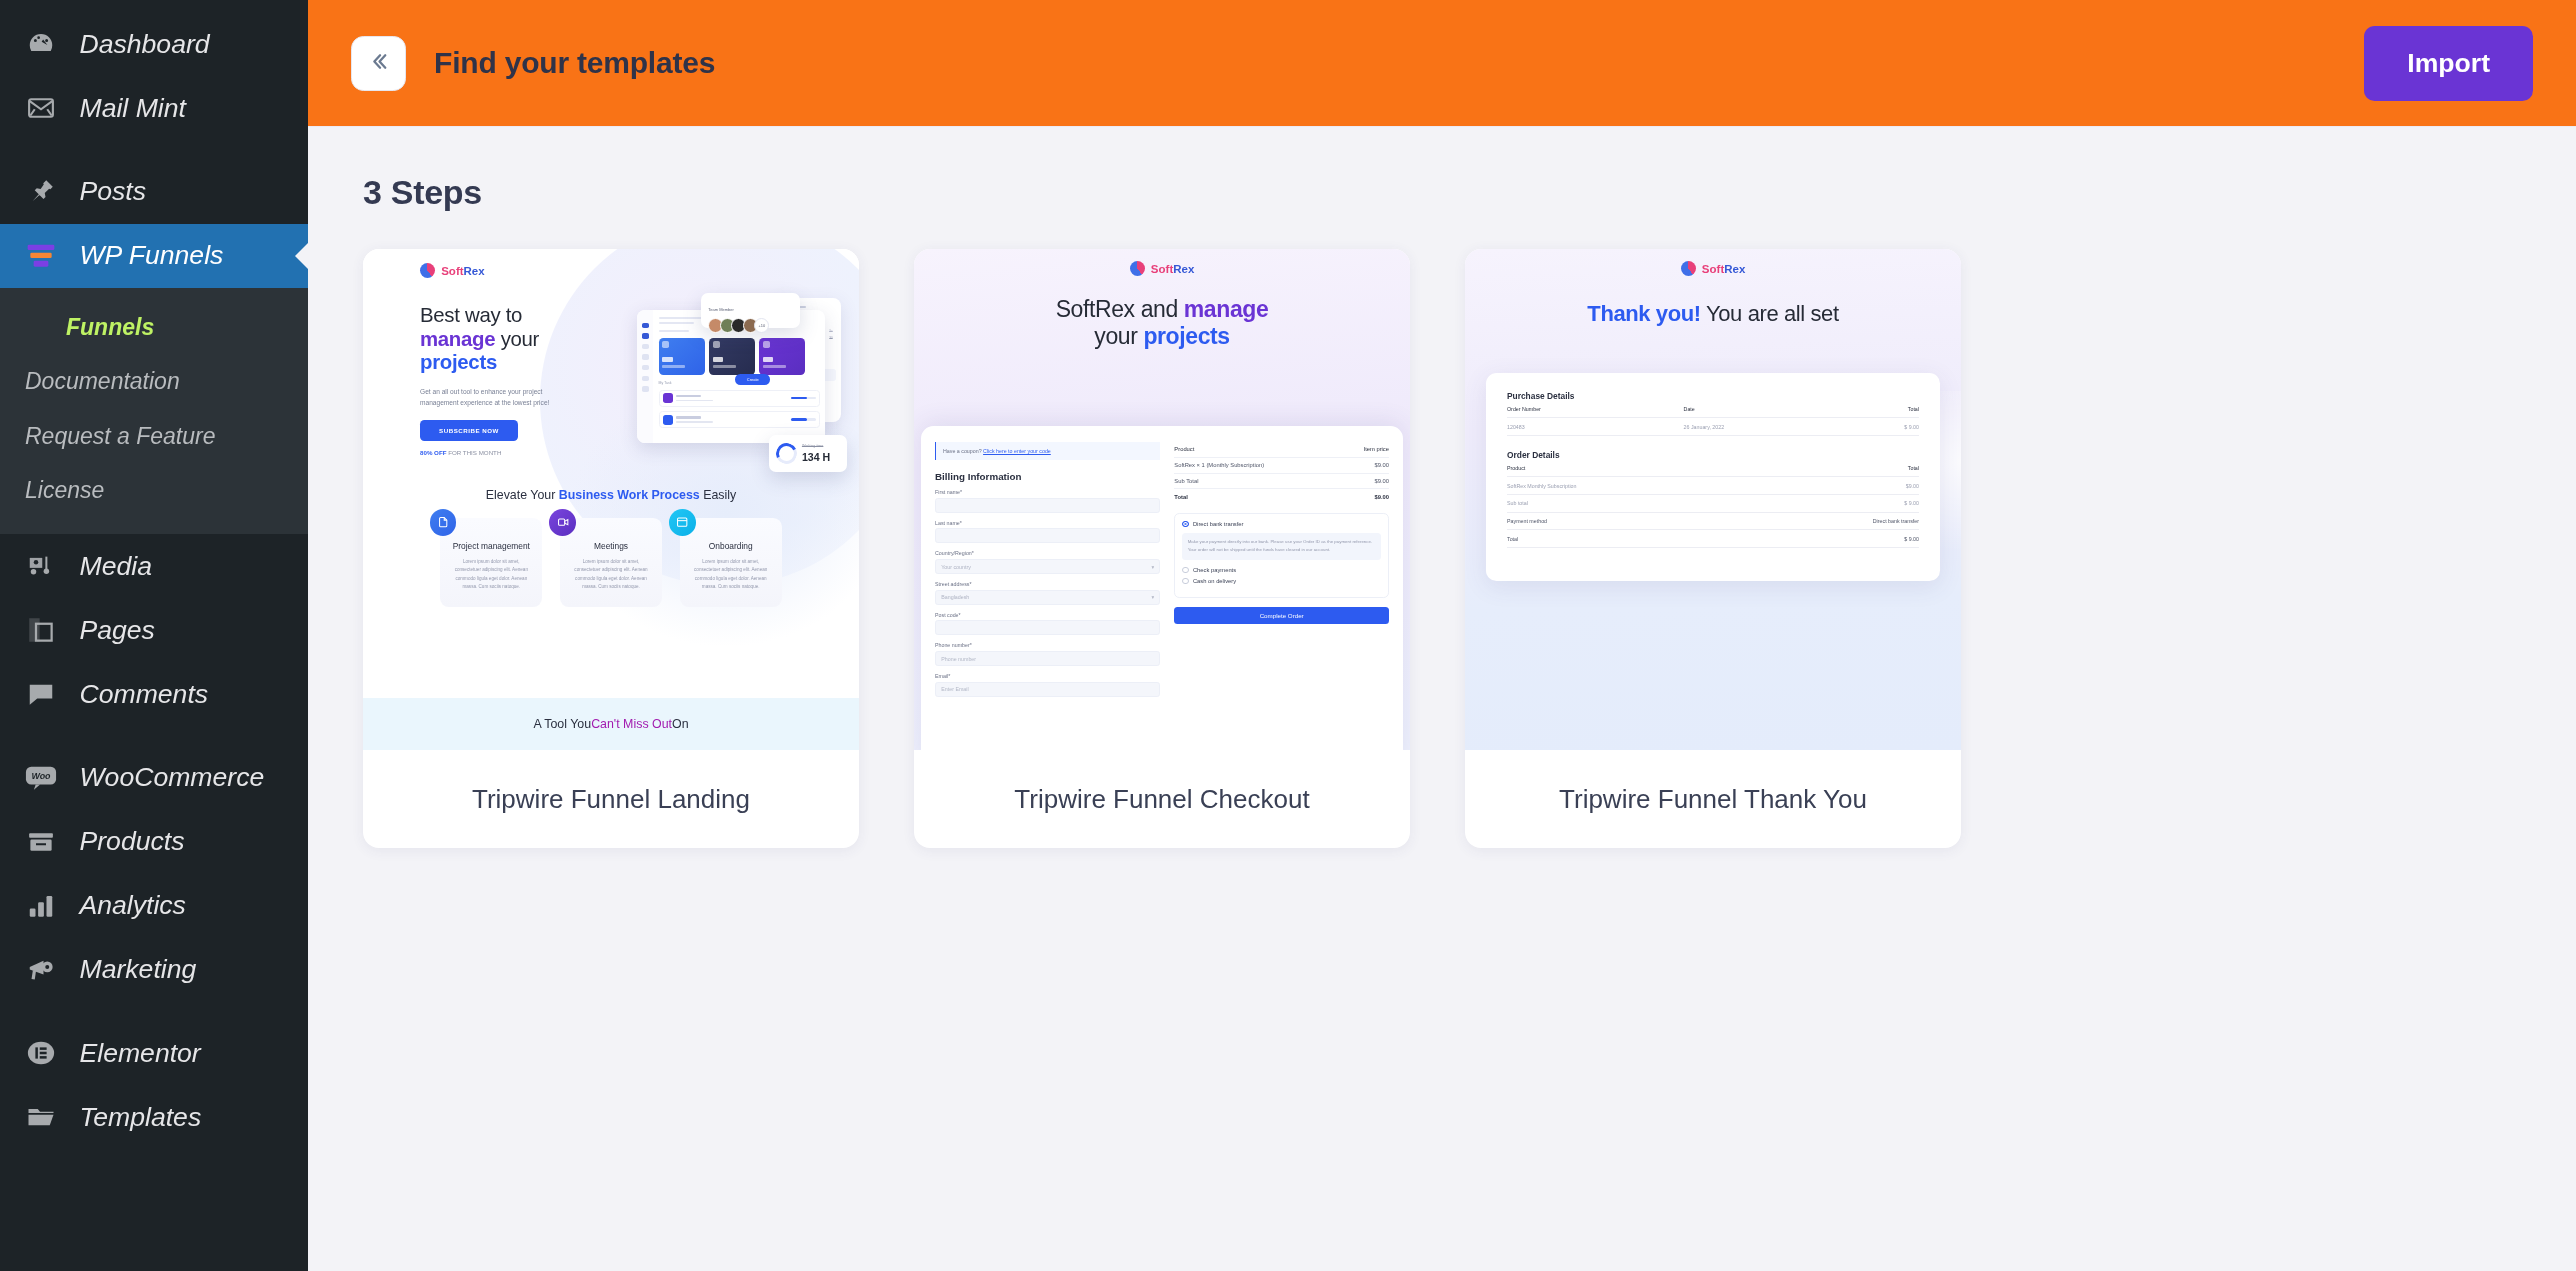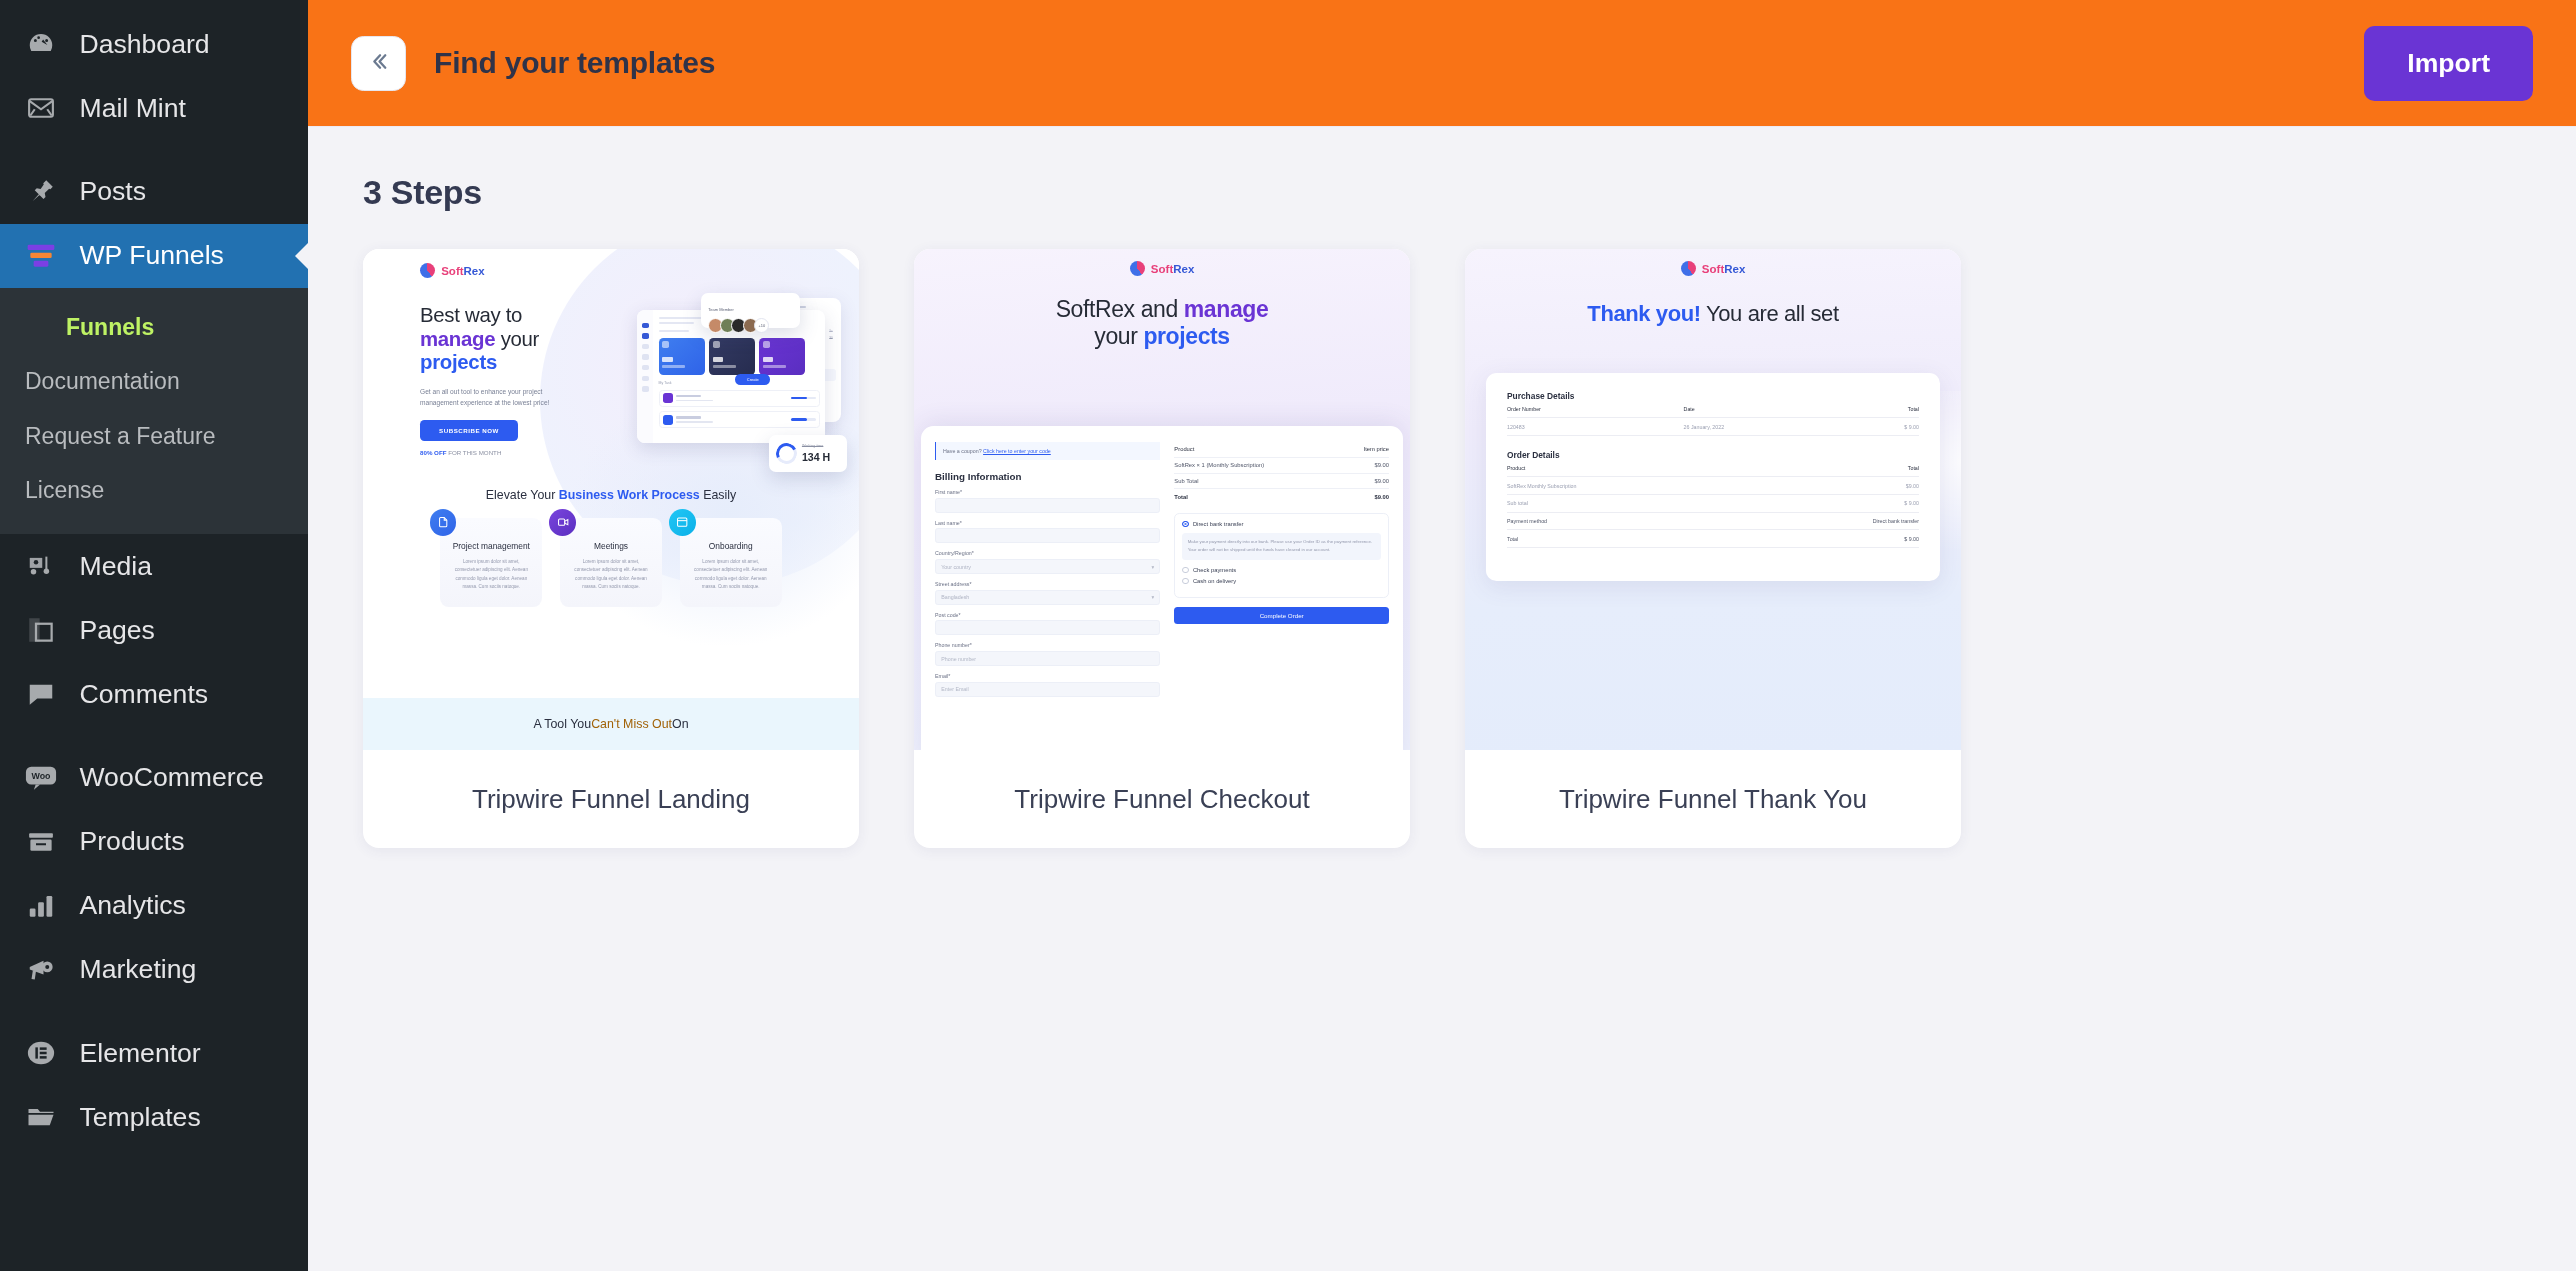--- a/index.html
+++ b/index.html
@@ -12,20 +12,21 @@
   .app { display: flex; width: 2576px; height: 1271px; }
 
   
   .sidebar {
     width: 308px; flex: 0 0 308px;
     background: #1d2327;
     color: #c3c4c7;
     padding-top: 12.4px;
     position: relative;
     overflow: hidden;
+    font-style: italic;
   }
   .nav-item {
     display: flex; align-items: center;
     height: 64px;
     padding-left: 21px;
     gap: 19.5px;
     color: #e6e6e8;
     font-size: 26.6px;
     position: relative;
     cursor: pointer;
@@ -234,21 +235,21 @@
     background:linear-gradient(180deg,#fafbff,#f4f5fb);position:relative;padding:23px 10.6px 0 10.6px;}
   .fbox .fi{position:absolute;left:-10.6px;top:-8.9px;width:26.6px;height:26.6px;border-radius:50%;
     display:flex;align-items:center;justify-content:center;color:#fff;}
   .fbox .fi.i1{background:linear-gradient(140deg,#3f7ef0,#2f63e8);}
   .fbox .fi.i2{background:linear-gradient(140deg,#7a45dd,#5a2ec0);}
   .fbox .fi.i3{background:linear-gradient(140deg,#22c7f5,#0bb0e8);}
   .fbox .ft{font-size:8.4px;color:#2b3040;font-weight:normal;}
   .fbox .fd{font-size:4.6px;color:#9499ad;line-height:1.85;margin-top:7px;}
   .t1-footer{position:absolute;left:0;right:0;bottom:0;height:52px;background:#eaf6fd;
     display:flex;align-items:center;justify-content:center;font-size:12.4px;color:#2b3040;}
-  .t1-footer .hi{color:#a16207;font-weight:normal;}
+  .t1-footer .hi{color:#a21caf;font-weight:normal;}
 
   
   .t2 { background: linear-gradient(175deg,#f7f3fd 0%,#efeafb 40%,#eef1fd 100%); }
   .t2 .brand{position:static;display:flex;justify-content:center;padding-top:12.4px;}
   .c2-h{text-align:center;margin-top:19.5px;font-size:23px;line-height:1.2;color:#262b36;letter-spacing:-0.4px;}
   .c2-h .p{color:#6a34d4;font-weight:bold;}
   .c2-h .b{color:#2d5bf0;font-weight:bold;}
   .c2-panel{position:absolute;left:7px;right:7px;top:177px;bottom:-17.7px;background:#fff;
     border-radius:12.4px;box-shadow:0 -3.5px 23px rgba(70,60,130,.10);display:flex;padding:16px 14px;gap:14px;}
   .c2-left{flex:1.05;}

